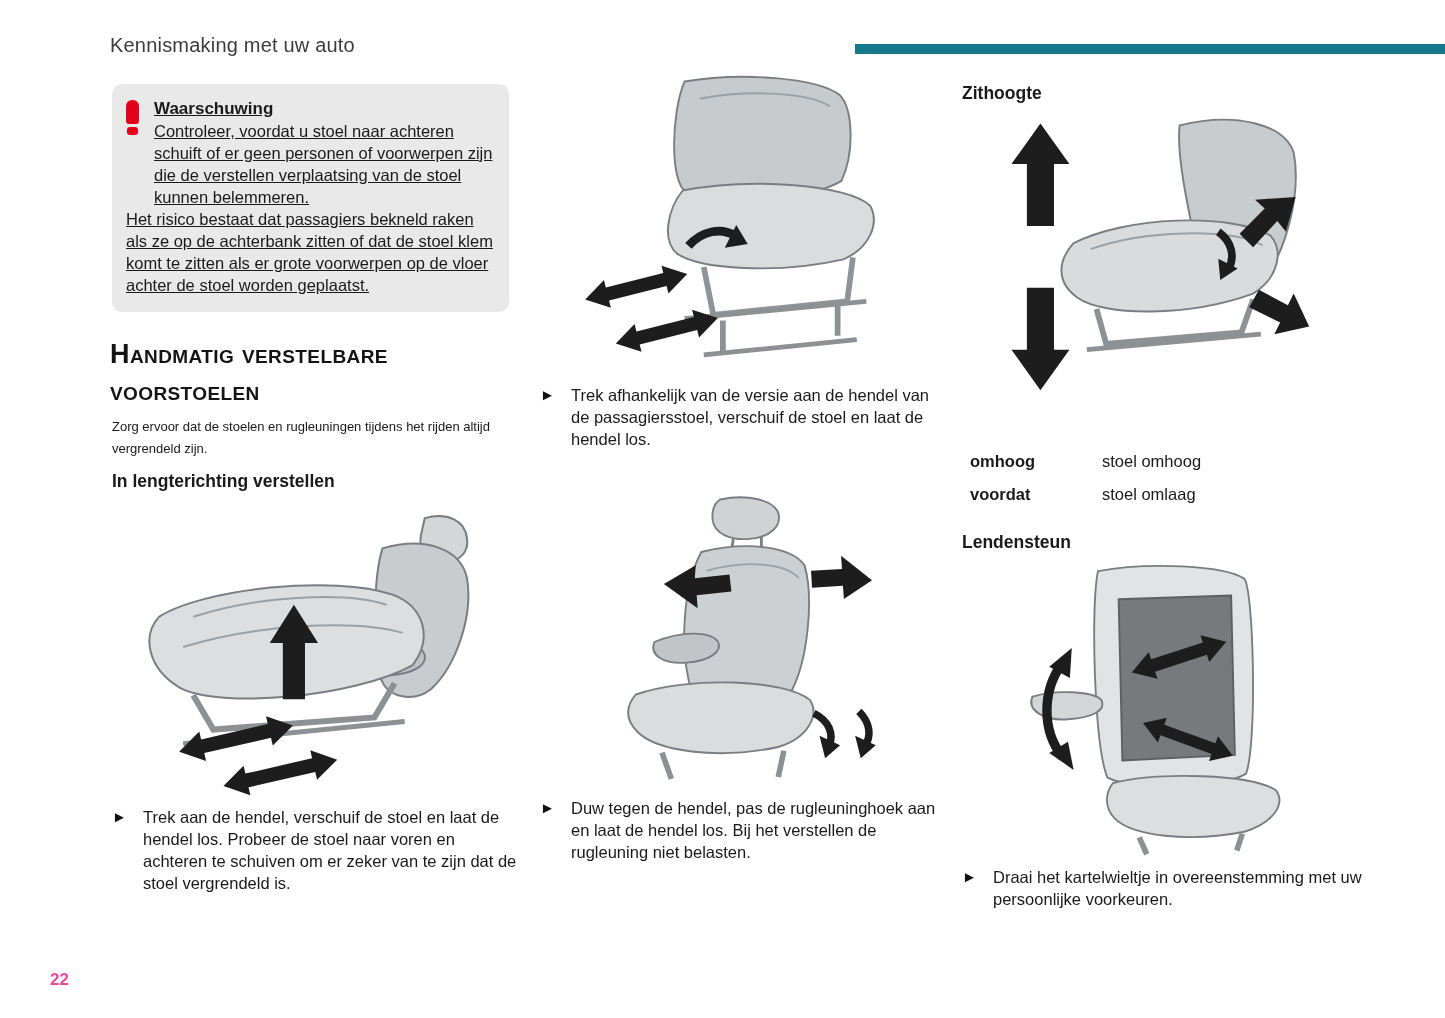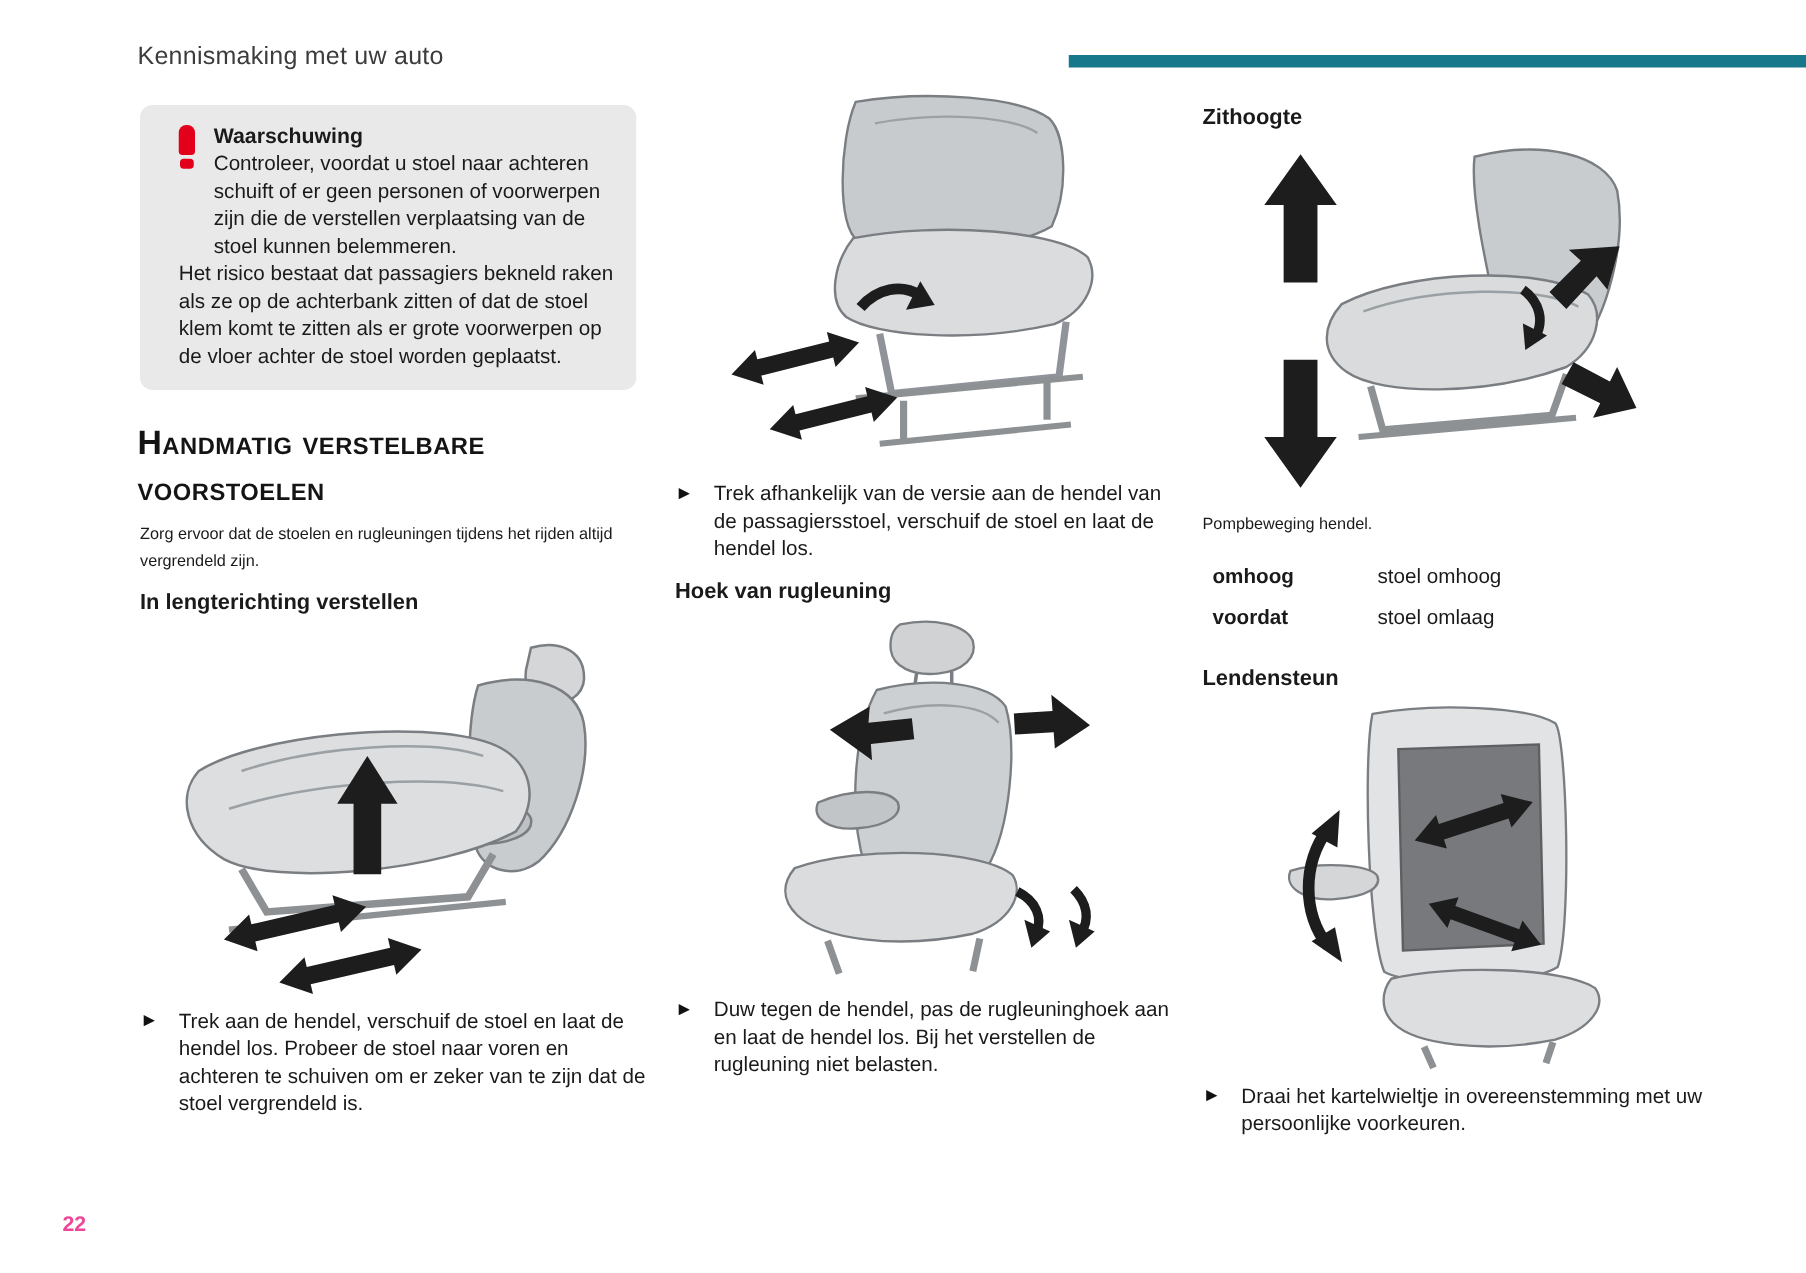--- a/index.html
+++ b/index.html
@@ -4,22 +4,22 @@
 <style>
   * { margin:0; padding:0; box-sizing:border-box; }
   html,body { background:#ffffff; }
   body { font-family:"Liberation Sans", sans-serif; color:#1a1a1a; }
   .page { position:relative; width:1445px; height:1018px; background:#fff; overflow:hidden; }
   .abs { position:absolute; }
 
   .breadcrumb { font-size:20px; color:#3c3c3c; letter-spacing:0.2px; }
   .teal-bar { background:var(--teal,#17788c); }
 
-  .warning-box { background:#e9e9e9; border-radius:10px; padding:14px 16px 16px 31px;
-                 font-size:16.5px; line-height:22px; }
+  .warning-box { background:#e9e9e9; border-radius:10px; padding:14px 16px 16px 14px;
+                 font-size:16.5px; line-height:22px;text-decoration:underline; }
   .warning-head { display:flex; align-items:flex-start; gap:12px; }
   .warn-icon { width:16px; flex:0 0 16px; padding-top:2px; }
   .warn-icon .bar { width:13px; height:24px; background:var(--warning_red,#e2001a); border-radius:6px 6px 3px 3px; }
   .warn-icon .dot { width:11px; height:8px; background:var(--warning_red,#e2001a); border-radius:3px; margin-top:3px; margin-left:1px; }
   .warning-title { font-weight:bold; font-size:17px; line-height:22px; }
   .warning-body p { margin:0; }
 
   .section-title { font-size:27px; line-height:37px; font-weight:bold; font-variant:small-caps;
                    letter-spacing:0.4px; color:#141414; }
   .body-text { font-size:13px; line-height:22px; }
@@ -107,21 +107,20 @@
       <path transform="translate(16,240) rotate(-14)" d="M0,0 L24,-15 L24,-7 L86,-7 L86,-15 L110,0 L86,15 L86,7 L24,7 L24,15 Z"></path>
       <path transform="translate(48,286) rotate(-14)" d="M0,0 L24,-15 L24,-7 L86,-7 L86,-15 L110,0 L86,15 L86,7 L24,7 L24,15 Z"></path>
     </g>
   </svg>
 
   <div class="abs bullet" style="left:540px; top:384px; width:400px;">
     <span class="marker">►</span>
     <span>Trek afhankelijk van de versie aan de hendel van de passagiersstoel, verschuif de stoel en laat de hendel los.</span>
   </div>
 
-  <div class="abs subhead" style="left:540px; top:461px; width:400px;">Hoek van rugleuning</div>
 
   <svg class="abs illu" style="left:572px; top:492px;" width="330" height="300" viewBox="0 0 340 320">
     <path d="M152,8 C180,2 208,8 214,22 C218,36 206,48 184,50 C162,52 146,44 144,30 C143,20 146,12 152,8 Z" fill="#d0d2d4" stroke="#7a7e82" stroke-width="2"></path>
     <path d="M166,50 L164,64 M196,48 L196,62" stroke="#7a7e82" stroke-width="3"></path>
     <path d="M132,64 C180,52 228,58 242,78 C252,112 246,182 226,216 C196,236 140,236 122,214 C108,170 112,100 132,64 Z" fill="#cdd0d2" stroke="#7a7e82" stroke-width="2"></path>
     <path d="M138,84 C180,72 222,76 236,92" fill="none" stroke="#9aa0a4" stroke-width="2"></path>
     <path d="M82,160 C110,148 142,148 150,160 C154,170 142,180 116,182 C92,184 76,174 82,160 Z" fill="#c2c5c7" stroke="#7a7e82" stroke-width="2"></path>
     <path d="M62,216 C120,196 222,200 248,222 C258,238 246,262 214,272 C148,286 84,276 64,256 C50,242 52,228 62,216 Z" fill="#dadcdd" stroke="#7a7e82" stroke-width="2"></path>
     <path d="M90,278 L100,306 M220,276 L214,304" stroke="#8d9194" stroke-width="6"></path>
     <g fill="#1d1d1d">
@@ -156,21 +155,20 @@
       <path d="M52,292 L82,250 L66,250 L66,186 L38,186 L38,250 L22,250 Z"></path>
     </g>
     <g fill="#1d1d1d">
       <path d="M316,92 L306,128 L297,117 L272,144 L258,130 L284,104 L274,95 Z"></path>
       <path d="M330,226 L294,234 L300,222 L268,206 L278,188 L308,204 L314,192 Z"></path>
       <path d="M236,128 C250,138 254,154 246,168" fill="none" stroke="#1d1d1d" stroke-width="8"></path>
       <path d="M238,178 L236,156 L256,166 Z"></path>
     </g>
   </svg>
 
-  <div class="abs body-text" style="left:962px; top:408px; width:360px;">Pompbeweging hendel.</div>
 
   <table class="abs pump-table" style="left:970px; top:445px; width:330px;">
     <tbody>
         <tr>
       <td class="action">omhoog</td>
       <td>stoel omhoog</td>
     </tr>
     <tr>
       <td class="action">voordat</td>
       <td>stoel omlaag</td>

